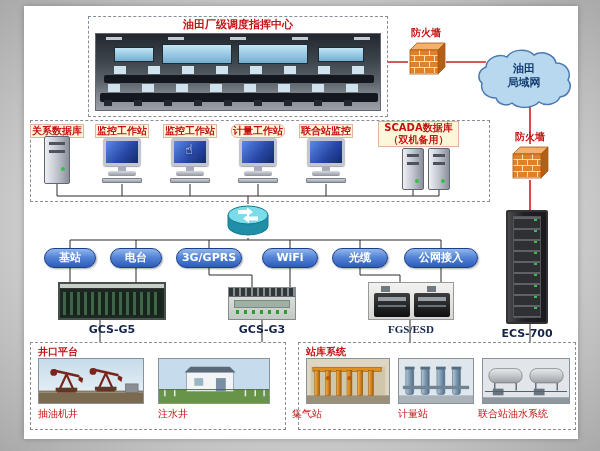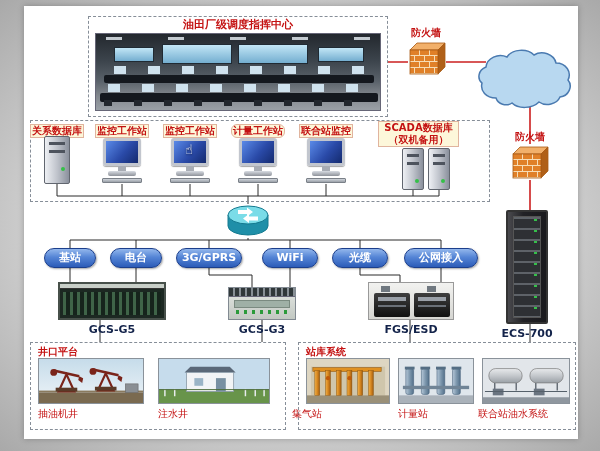--- a/index.html
+++ b/index.html
@@ -154,20 +154,24 @@
         <rect x="17" y="28" width="9" height="5"></rect>
         <rect x="27" y="28" width="3" height="5"></rect>
     </g>
     <rect x="2" y="10" width="28" height="24" fill="none" stroke="#a85a14" stroke-width="0.8"></rect>
   </svg>
 </div>
 <div class="cloud-wrap">
   <svg width="100" height="66" viewBox="0 0 100 66">
     <path d="M22,52 C12,52 6,45 8,37 C3,33 4,24 12,21 C13,12 24,7 33,11 C38,3 53,2 60,9 C68,4 80,8 82,17 C92,17 98,26 94,34 C99,40 95,50 86,51 C83,58 72,61 65,56 C58,63 44,63 38,57 C32,61 24,58 22,52 Z" fill="#b8d8f0" stroke="#4a7ab0" stroke-width="1.5"></path>
   </svg>
+  <div class="cloud-text">
+    <span>油田</span>
+    <span>局域网</span>
+  </div>
 </div>
 
 <div class="rlabel" style="left:506px;top:130px;width:48px;font-size:10px;">防火墙</div>
 <div class="icon" style="left:511px;top:144px;">
   <svg width="38" height="36" viewBox="0 0 38 36">
     <polygon points="2,10 9,3 37,3 30,10" fill="#f2b06a" stroke="#a85a14" stroke-width="0.8"></polygon>
     <polygon points="30,10 37,3 37,27 30,34" fill="#b06018" stroke="#a85a14" stroke-width="0.8"></polygon>
     <rect x="2" y="10" width="28" height="24" fill="#f6dcb4"></rect>
     <g fill="#e08028">
       <rect x="2" y="10" width="9" height="5"></rect>
@@ -272,21 +276,21 @@
     <div class="fgs-item" style="left:58px;"></div>
   <div class="fgs-unit" style="left:5px;">
       <i></i>
       <i></i>
     </div>
   <div class="fgs-unit" style="left:45px;">
       <i></i>
       <i></i>
     </div>
 </div>
-<div class="devlabel" style="left:368px;top:323px;width:86px;">FGS/ESD</div>
+<div class="devlabel" style="left:368px;top:323px;width:86px;font-family:Liberation Serif, serif;">FGS/ESD</div>
 <div class="ecs">
   <div class="ecs-inner"></div>
     <div class="ecs-leds"></div>
 </div>
 <div class="devlabel" style="left:496px;top:327px;width:62px;">ECS-700</div>
 
 <div class="dashed" style="left:30px;top:342px;width:256px;height:88px;"></div>
 <div class="rlabel" style="left:38px;top:345px;width:60px;text-align:left;font-size:10px;">井口平台</div>
 <div class="scene" style="left:38px;top:358px;width:106px;height:46px;">
   <svg viewBox="0 0 106 46" preserveAspectRatio="none">

